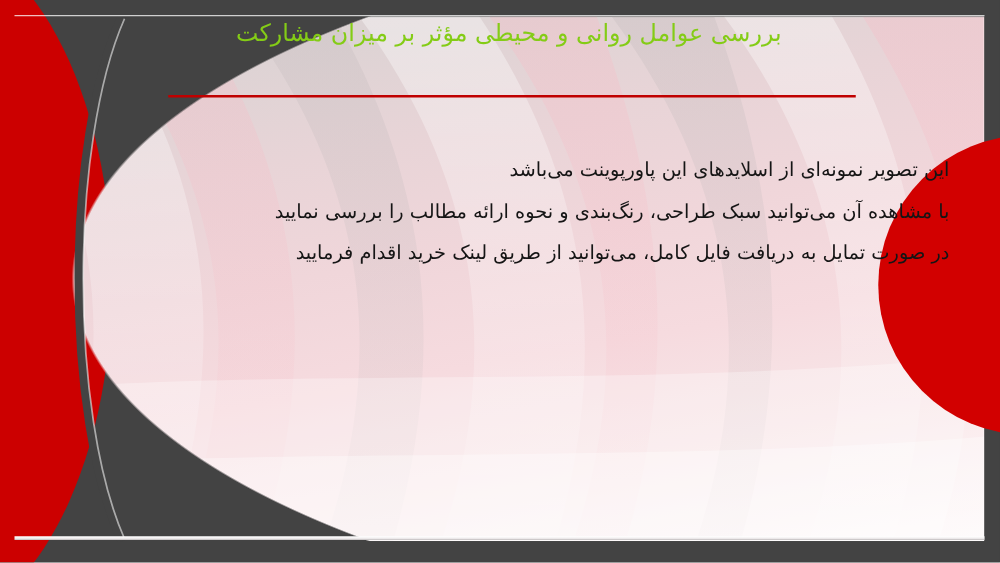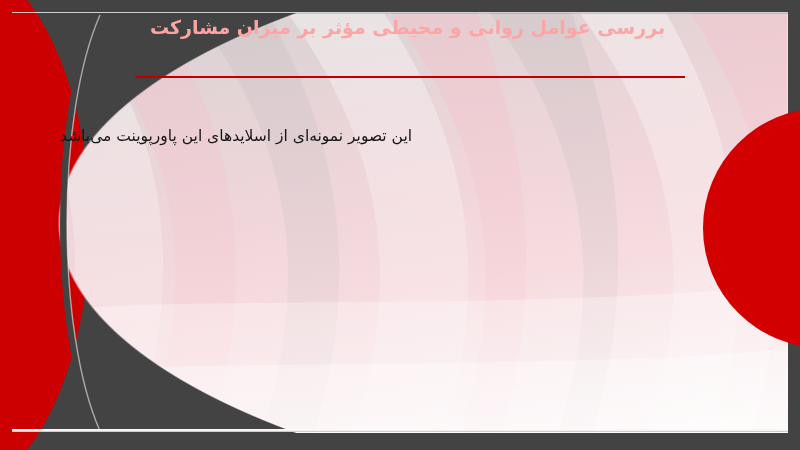--- a/index.html
+++ b/index.html
@@ -119,44 +119,44 @@
     position: absolute;
     left: 120px;
     top: 12px;
     width: 575px;
     text-align: center;
     z-index: 6;
   }
   .title-line {
     font-family: "DejaVu Sans", sans-serif;
     font-size: 19px;
-    font-weight: bold;
+    font-weight: normal;
     line-height: 30px;
-    color: #fca5a5;
+    color: #84cc16;
     direction: rtl;
     unicode-bidi: bidi-override;
     white-space: nowrap;
   }
   .title-rule {
     position: absolute;
     left: 135px;
     top: 76px;
     width: 550px;
     height: 2px;
     background: #C00000;
     z-index: 7;
   }
 
   
   .body-block {
     position: absolute;
     right: 40px;
     top: 120px;
     width: 700px;
-    text-align: left;
+    text-align: right;
     direction: rtl;
     z-index: 6;
   }
   .body-line {
     font-family: "DejaVu Sans", sans-serif;
     font-size: 15.5px;
     line-height: 33px;
     color: #151515;
     direction: rtl;
     white-space: nowrap;
@@ -212,15 +212,17 @@
   <div class="panel-hilite-bottom"></div>
 
   <div class="title-block">
     <div class="title-line">بررسی عوامل روانی و محیطی مؤثر بر میزان مشارکت</div>
   </div>
 
   <div class="title-rule"></div>
 
   <div class="body-block">
     <div class="body-line">این تصویر نمونه‌ای از اسلایدهای این پاورپوینت می‌باشد</div>
+    <div class="body-line">با مشاهده آن می‌توانید سبک طراحی، رنگ‌بندی و نحوه ارائه مطالب را بررسی نمایید</div>
+    <div class="body-line">در صورت تمایل به دریافت فایل کامل، می‌توانید از طریق لینک خرید اقدام فرمایید</div>
   </div>
 
 </div>
 
 </body></html>

